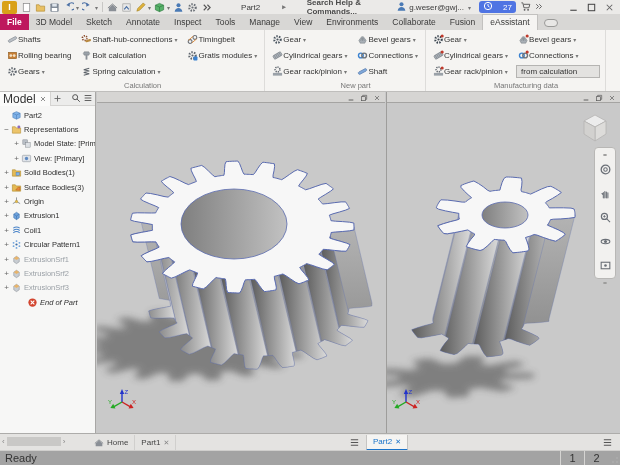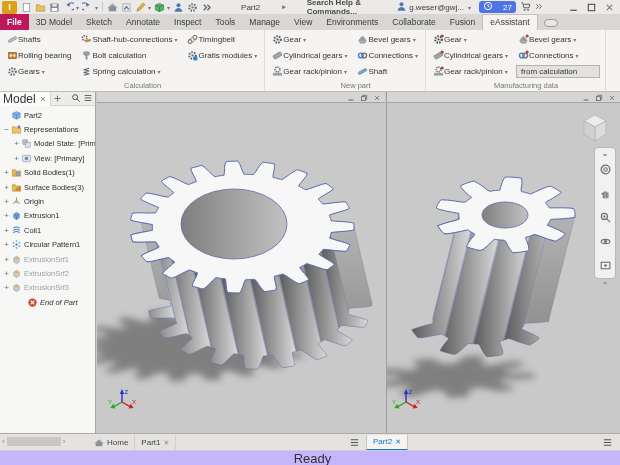--- a/index.html
+++ b/index.html
@@ -80,22 +80,22 @@
   .dstrip{position:absolute;top:0;height:17px;display:flex;align-items:center;}
   #strip-left{left:88px;}
   #strip-right{left:366px;}
   .dtab{display:flex;align-items:center;gap:3px;padding:0 6px;height:16px;border-right:1px solid #d0cfcd;}
   .dtab.active{background:#f5f4f2;color:#1a73c9;border-bottom:2px solid #1a73c9;border-right:1px solid #c5c4c2;border-left:1px solid #c5c4c2;}
   .dtab .tclose{font-size:7px;color:#888;}
   .dtab.active .tclose{color:#1a73c9;}
   .dham{position:absolute;top:3px;}
 
   
-  .statusbar{position:absolute;left:0;top:450px;width:620px;height:15px;background:#c4b5fd;border-top:1px solid #d0cfcd;
-             display:flex;align-items:center;font-size:13px;color:#333;flex-direction:column;}
+  .statusbar{position:absolute;left:0;top:450px;width:620px;height:15px;background:#a3a3a3;border-top:1px solid #d0cfcd;
+             display:flex;align-items:center;font-size:11px;color:#333;}
   .smsg{padding-left:5px;}
   .scells{margin-left:auto;display:flex;align-items:center;height:100%;}
   .scell{width:24px;text-align:center;border-left:1px solid #d5d4d2;height:100%;line-height:14px;}
   .sgrip{width:12px;height:100%;position:relative;}
   .sgrip i{position:absolute;width:2px;height:2px;background:#aaa;}
 </style>
 </head>
 <body>
 
 <svg width="0" height="0" style="position:absolute">

